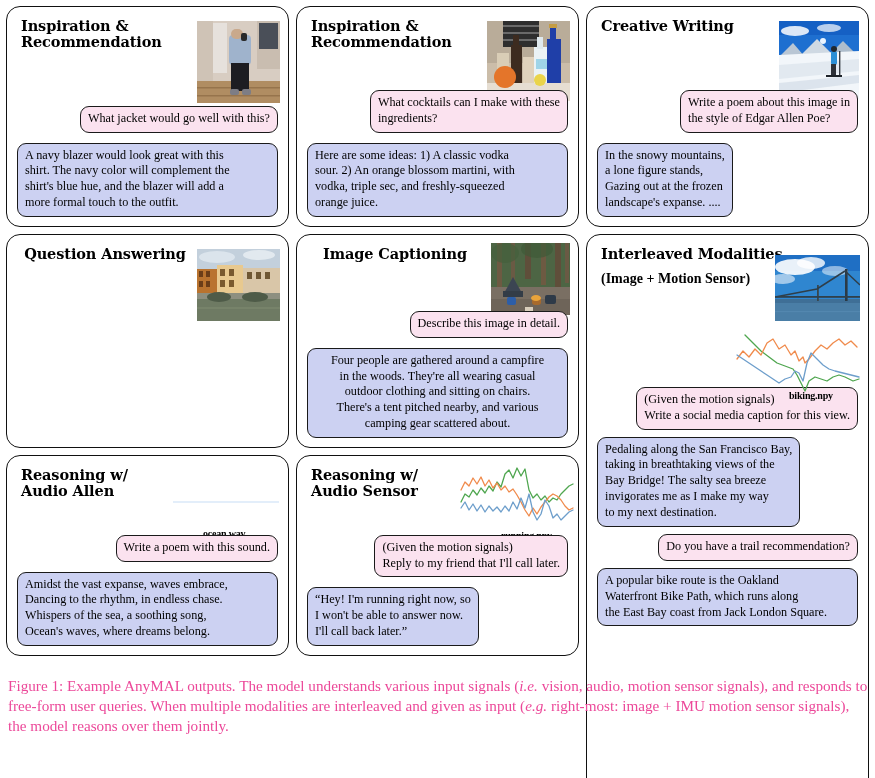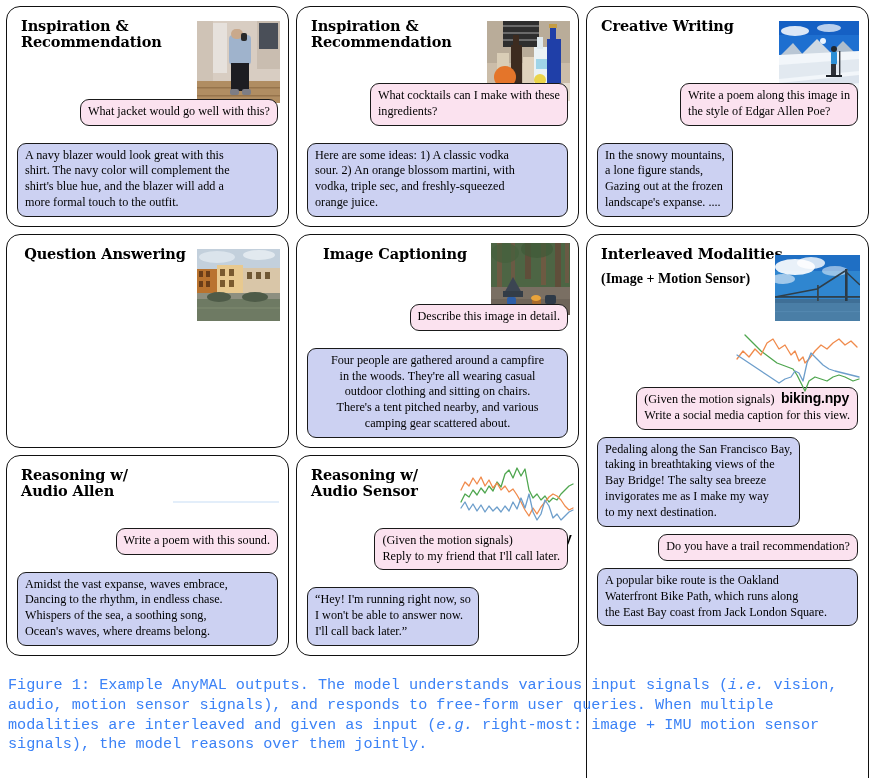--- a/index.html
+++ b/index.html
@@ -77,21 +77,21 @@
   .thumb svg { display: block; }
 
   
   .bubbles {
     position: absolute;
     left: 10px;
     right: 10px;
     bottom: 9px;
     display: flex;
     flex-direction: column;
-    gap: 17px;
+    gap: 10px;
   }
   .bubbles.flow {
     position: static;
     margin-top: 8px;
     gap: 7px;
   }
   .row-user { display: flex; justify-content: flex-end; }
   .row-bot  { display: flex; justify-content: flex-start; }
 
   .bubble {
@@ -104,38 +104,39 @@
     box-sizing: border-box;
   }
   .bubble.user { background: #fbe2ef; }
   .bubble.bot  { background: #ccd1f2; }
 
   .w-full { width: 100%; }
 
   
   .sig-label {
     position: absolute;
-    font-family: Liberation Sans, sans-serif;
-    font-size: 14px;
+    font-family: Liberation Serif, serif;
+    font-size: 10px;
     font-weight: bold;
     letter-spacing: -0.2px;
     color: #000;
+    margin-left: 8px;
   }
 
   
   .caption {
     position: absolute;
     left: 8px;
     top: 676px;
     width: 860px;
-    font-family: Liberation Mono, monospace;
+    font-family: Liberation Serif, serif;
     font-size: 15.2px;
     line-height: 1.30;
     text-align: left;
-    color: #3b82f6;
+    color: #ec4899;
   }
   .caption i { font-style: italic; }
 </style>
 </head>
 <body>
 
 <div class="figure">
 
   <div class="grid">
 
@@ -435,21 +436,21 @@
             <rect x="52" y="30" width="6" height="14" rx="2" fill="#2b8fd6"></rect>
             <circle cx="55" cy="28" r="3" fill="#21272e"></circle>
             <rect x="52" y="43" width="5" height="12" fill="#2d3138"></rect>
             <rect x="47" y="54" width="16" height="2" fill="#1e2329"></rect>
             <rect x="60" y="30" width="1.4" height="24" fill="#3a3f46"></rect>
           </svg>
         </div>
 
         <div class="bubbles">
           <div class="row-user">
-            <div class="bubble user">Write a poem along this image in
+            <div class="bubble user">Write a poem about this image in
 the style of Edgar Allen Poe?</div>
           </div>
           <div class="row-bot">
             <div class="bubble bot">In the snowy mountains,
 a lone figure stands,
 Gazing out at the frozen
 landscape's expanse. ....</div>
           </div>
         </div>
       </div>

